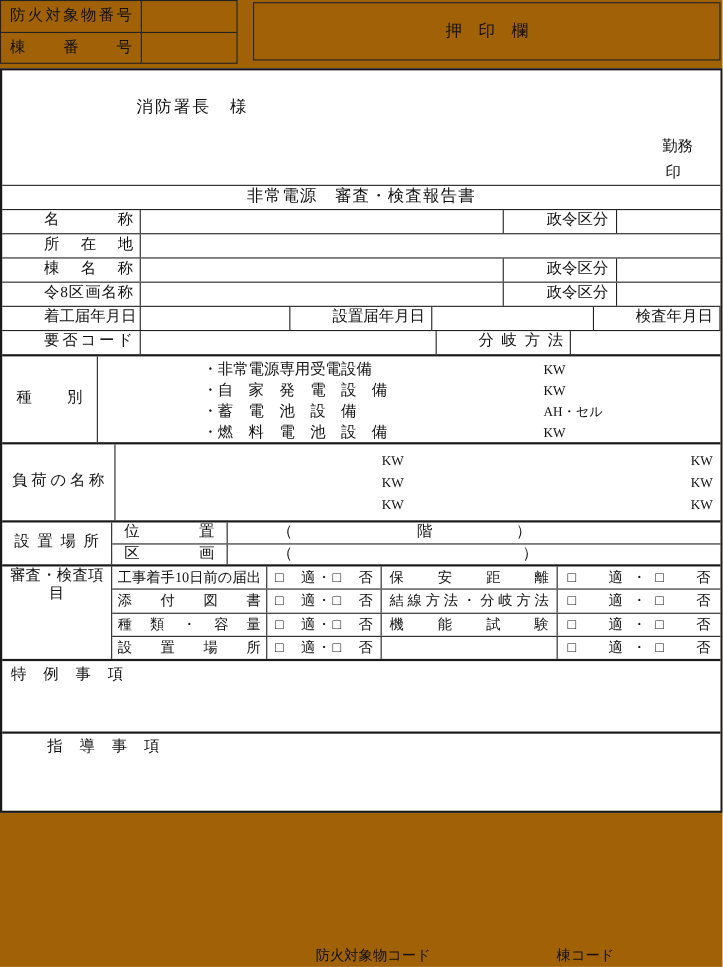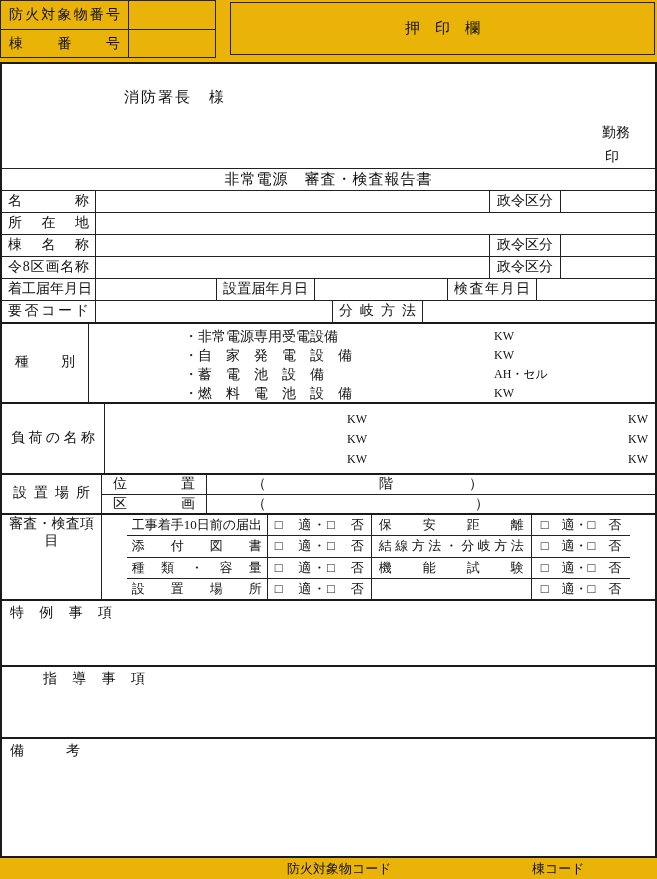--- a/index.html
+++ b/index.html
@@ -2,21 +2,21 @@
 <html><head>
 <meta charset="utf-8">
 <style>
   * { box-sizing: border-box; margin: 0; padding: 0; }
   html,body { background:#fff; }
   body {
     font-family: "Liberation Serif", "DejaVu Serif", serif;
     color:#111;
     -webkit-font-smoothing: antialiased;
   }
-  .page { position:relative; width:657px; height:879px; background:#eab308; overflow:hidden; }
+  .page { position:relative; width:657px; height:879px; background:#a16207; overflow:hidden; }
 
   
   .top-block { position:relative; height:62px; }
   .mini-table { position:absolute; left:0; top:0; width:216px; border:1px solid #222; }
   .mini-row { display:flex; height:28px; }
   .mini-row + .mini-row { border-top:1px solid #222; }
   .mini-label {
     width:128px; border-right:1px solid #222; font-size:14px; line-height:27px;
     text-align:justify; text-align-last:justify; padding:0 8px; white-space:nowrap;
   }
@@ -34,21 +34,21 @@
 
   .sec-header { height:104px; position:relative; border-top:none; }
   .addressee { position:absolute; left:122px; top:24px; font-size:15px; letter-spacing:2px; white-space:pre; }
   .duty-label { position:absolute; left:600px; top:60px; font-size:14px; }
   .seal-label { position:absolute; left:603px; top:84px; font-size:14px; }
 
   .sec-title { height:22px; line-height:20px; text-align:center; font-size:15px; letter-spacing:1px; }
 
   .irow { display:flex; height:22px; border-top:1px solid #222; font-size:14px; }
   .irow > div { line-height:20px; }
-  .br { border-right:1px solid #222; }
+  .br { border-right:1px solid #222;margin-left:32px; }
   .jlab { text-align:justify; text-align-last:justify; padding:0 6px; white-space:nowrap; }
   .w94  { width:94px; }
   .w121 { width:121px; }
   .w98  { width:98px; }
   .w133 { width:133px; }
   .w89  { width:89px; }
   .w237 { width:237px; }
   .w90  { width:90px; }
   .grow { flex:1; }
   .cgov { width:71px; text-align:center; }
@@ -77,40 +77,40 @@
   .loc-row.first { border-bottom:1px solid #222; }
   .loc-sub { width:105px; border-right:1px solid #222; text-align:justify; text-align-last:justify;
     padding:0 11px; line-height:18px; white-space:nowrap; }
   .loc-content { flex:1; position:relative; line-height:18px; }
   .loc-content span { position:absolute; top:0; }
 
   .sec-inspection { display:flex; height:86px; }
   .insp-label { width:100px; border-right:1px solid #222; display:flex; align-items:flex-start; }
   .insp-label-text { width:100%; font-size:14px; line-height:17px; text-align:justify;
     text-align-last:center; padding:0 7px; }
-  .insp-rows { flex:1; display:flex; flex-direction:column;align-items:center; }
+  .insp-rows { flex:1; display:flex; flex-direction:column; }
   .insp-row { display:flex; flex:1; font-size:13px; }
   .insp-row.divide { border-bottom:1px solid #222; }
   .insp-row > div { line-height:20px; }
   .insp-item1 { width:141px; border-right:1px solid #222; text-align:justify; text-align-last:justify; padding:0 5px; white-space:nowrap; }
   .insp-res1  { width:104px; border-right:1px solid #222; text-align:justify; text-align-last:justify; padding:0 7px; white-space:nowrap; }
   .insp-item2 { width:160px; border-right:1px solid #222; text-align:justify; text-align-last:justify; padding:0 7px; white-space:nowrap; }
   .insp-res2  { flex:1; text-align:justify; text-align-last:justify; padding:0 9px; white-space:nowrap; }
 
   .sec-special  { height:66px; }
   .sec-guidance { height:72px;padding-left:33px; }
   .sec-remarks  { height:119px; }
   .box-label { display:inline-block; width:102px; margin:3px 0 0 8px; font-size:14px;
     text-align:justify; text-align-last:justify; }
   .box-label.narrow { width:70px; }
 
   .footer { position:absolute; top:858px; left:0; width:657px; height:21px;margin-left:44px; }
   .footer span { position:absolute; top:2px; font-size:13px; }
   .f-obj { left:243px; }
-  .f-bld { left:488px; }
+  .f-bld { left:462px; }
 </style>
 </head>
 <body>
 
 <div class="page">
 
   <div class="top-block">
     <div class="mini-table">
       <div class="mini-row">
         <div class="mini-label">防火対象物番号</div>
@@ -267,23 +267,20 @@
     </div>
 
     <div class="sec thick sec-special">
       <span class="box-label">特例事項</span>
     </div>
 
     <div class="sec thick sec-guidance">
       <span class="box-label">指導事項</span>
     </div>
 
-    <div class="sec thick sec-remarks">
-      <span class="box-label narrow">備考</span>
-    </div>
 
   </div>
 
   <div class="footer">
     <span class="f-obj">防火対象物コード</span>
     <span class="f-bld">棟コード</span>
   </div>
 
 </div>
 

